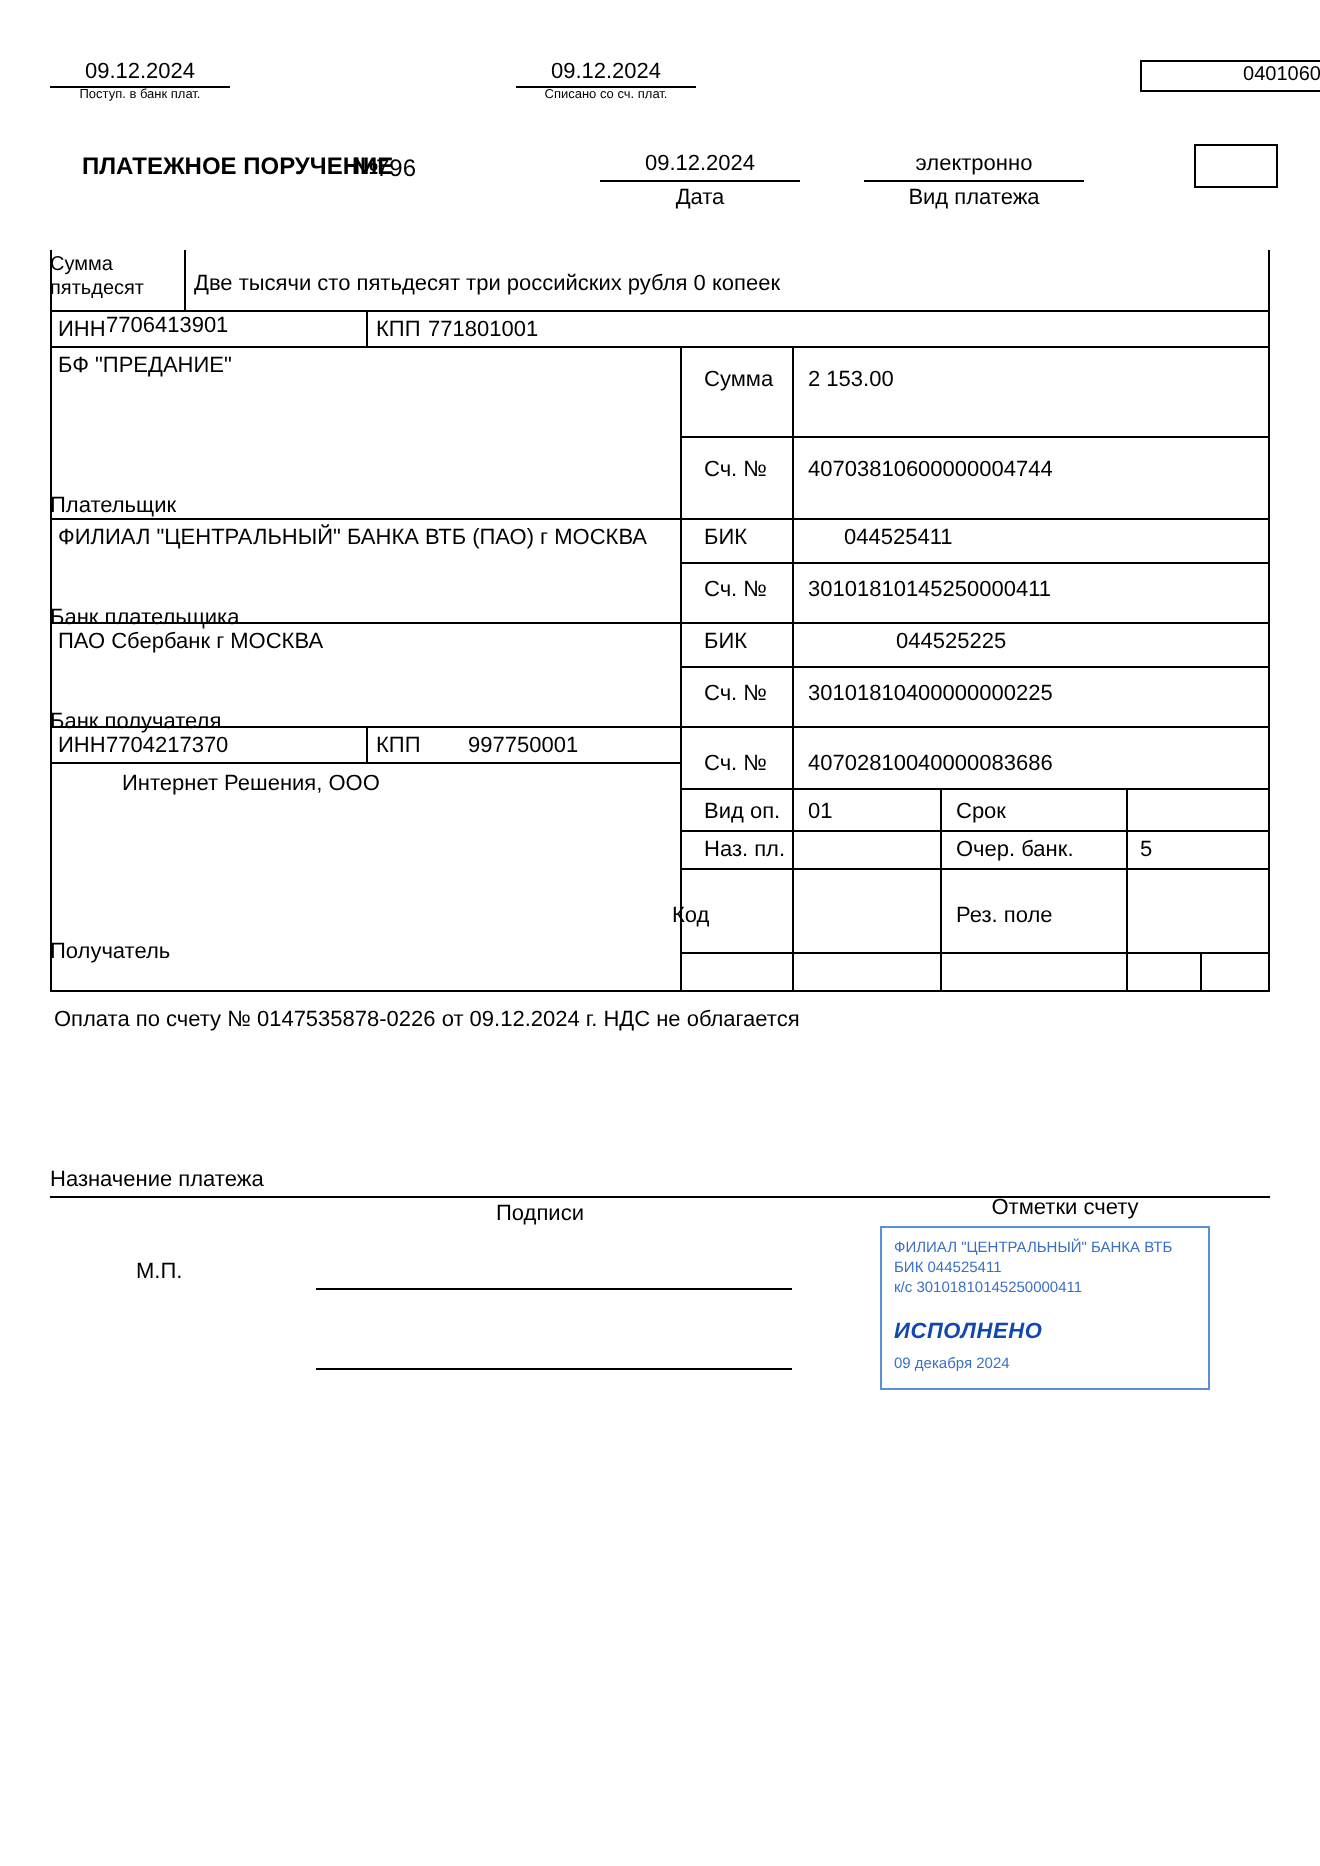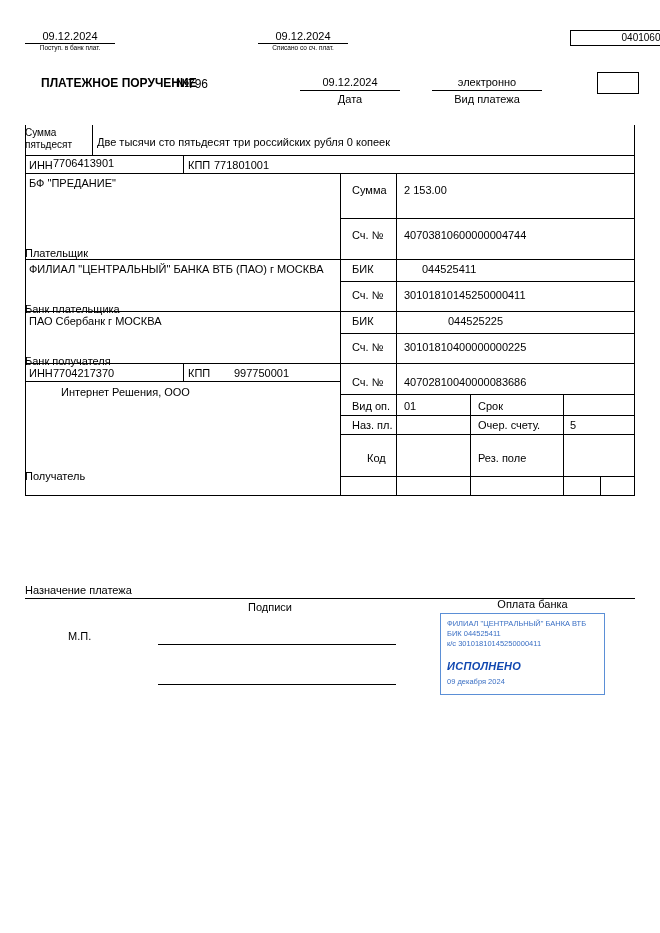--- a/index.html
+++ b/index.html
@@ -169,48 +169,49 @@
 
   <div class="abs t11" style="left:352px; top:400px;">Вид оп.</div>
   <div class="abs t11" style="left:404px; top:400px;">01</div>
   <div class="abs t11" style="left:478px; top:400px;">Срок</div>
   <div class="abs t11" style="left:570px; top:400px;"></div>
 
   <div class="abs hline" style="left:340px; top:415px; width:295px;"></div>
 
   <div class="abs t11" style="left:352px; top:419px;">Наз. пл.</div>
   <div class="abs t11" style="left:404px; top:419px;"></div>
-  <div class="abs t11" style="left:478px; top:419px;">Очер. счету.</div>
+  <div class="abs t11" style="left:478px; top:419px;">Очер. банк.</div>
   <div class="abs t11" style="left:570px; top:419px;">5</div>
 
   <div class="abs hline" style="left:340px; top:434px; width:295px;"></div>
 
-  <div class="abs t11" style="left:367px; top:452px;">Код</div>
+  <div class="abs t11" style="left:336px; top:452px;">Код</div>
   <div class="abs t11" style="left:404px; top:452px;"></div>
   <div class="abs t11" style="left:478px; top:452px;">Рез. поле</div>
   <div class="abs t11" style="left:570px; top:452px;"></div>
 
   <div class="abs vline" style="left:470px; top:394px; height:101px;"></div>
   <div class="abs vline" style="left:563px; top:394px; height:101px;"></div>
   <div class="abs vline" style="left:600px; top:476px; height:19px;"></div>
 
   <div class="abs hline" style="left:340px; top:476px; width:295px;"></div>
 
   <div class="abs t11" style="left:25px; top:470px;">Получатель</div>
 
   <div class="abs hline" style="left:25px; top:495px; width:610px;"></div>
 
   <div class="abs vline" style="left:25px; top:125px; height:370px;"></div>
   <div class="abs vline" style="left:634px; top:125px; height:370px;"></div>
 
+  <div class="abs t11" style="left:27px; top:504px;">Оплата по счету № 0147535878-0226 от 09.12.2024 г.  НДС не облагается</div>
   <div class="abs t11" style="left:25px; top:584px;">Назначение платежа</div>
   <div class="abs hline" style="left:25px; top:598px; width:610px;"></div>
 
   <div class="abs t11 center" style="left:190px; top:601px; width:160px;">Подписи</div>
-  <div class="abs t11 center" style="left:430px; top:598px; width:205px;">Оплата банка</div>
+  <div class="abs t11 center" style="left:430px; top:598px; width:205px;">Отметки счету</div>
 
   <div class="abs t11" style="left:68px; top:630px;">М.П.</div>
 
   <div class="abs sigline" style="left:158px; top:643px; width:238px; height:1px;"></div>
   <div class="abs sigline" style="left:158px; top:683px; width:238px; height:1px;"></div>
 
   <div class="bank-stamp" style="left:440px; top:613px; width:165px; height:82px;">
     <div class="stamp-small" style="margin:5px 0 0 6px;">ФИЛИАЛ "ЦЕНТРАЛЬНЫЙ" БАНКА ВТБ</div>
     <div class="stamp-small" style="margin:0 0 0 6px;">БИК 044525411</div>
     <div class="stamp-small" style="margin:0 0 0 6px;">к/с 30101810145250000411</div>

